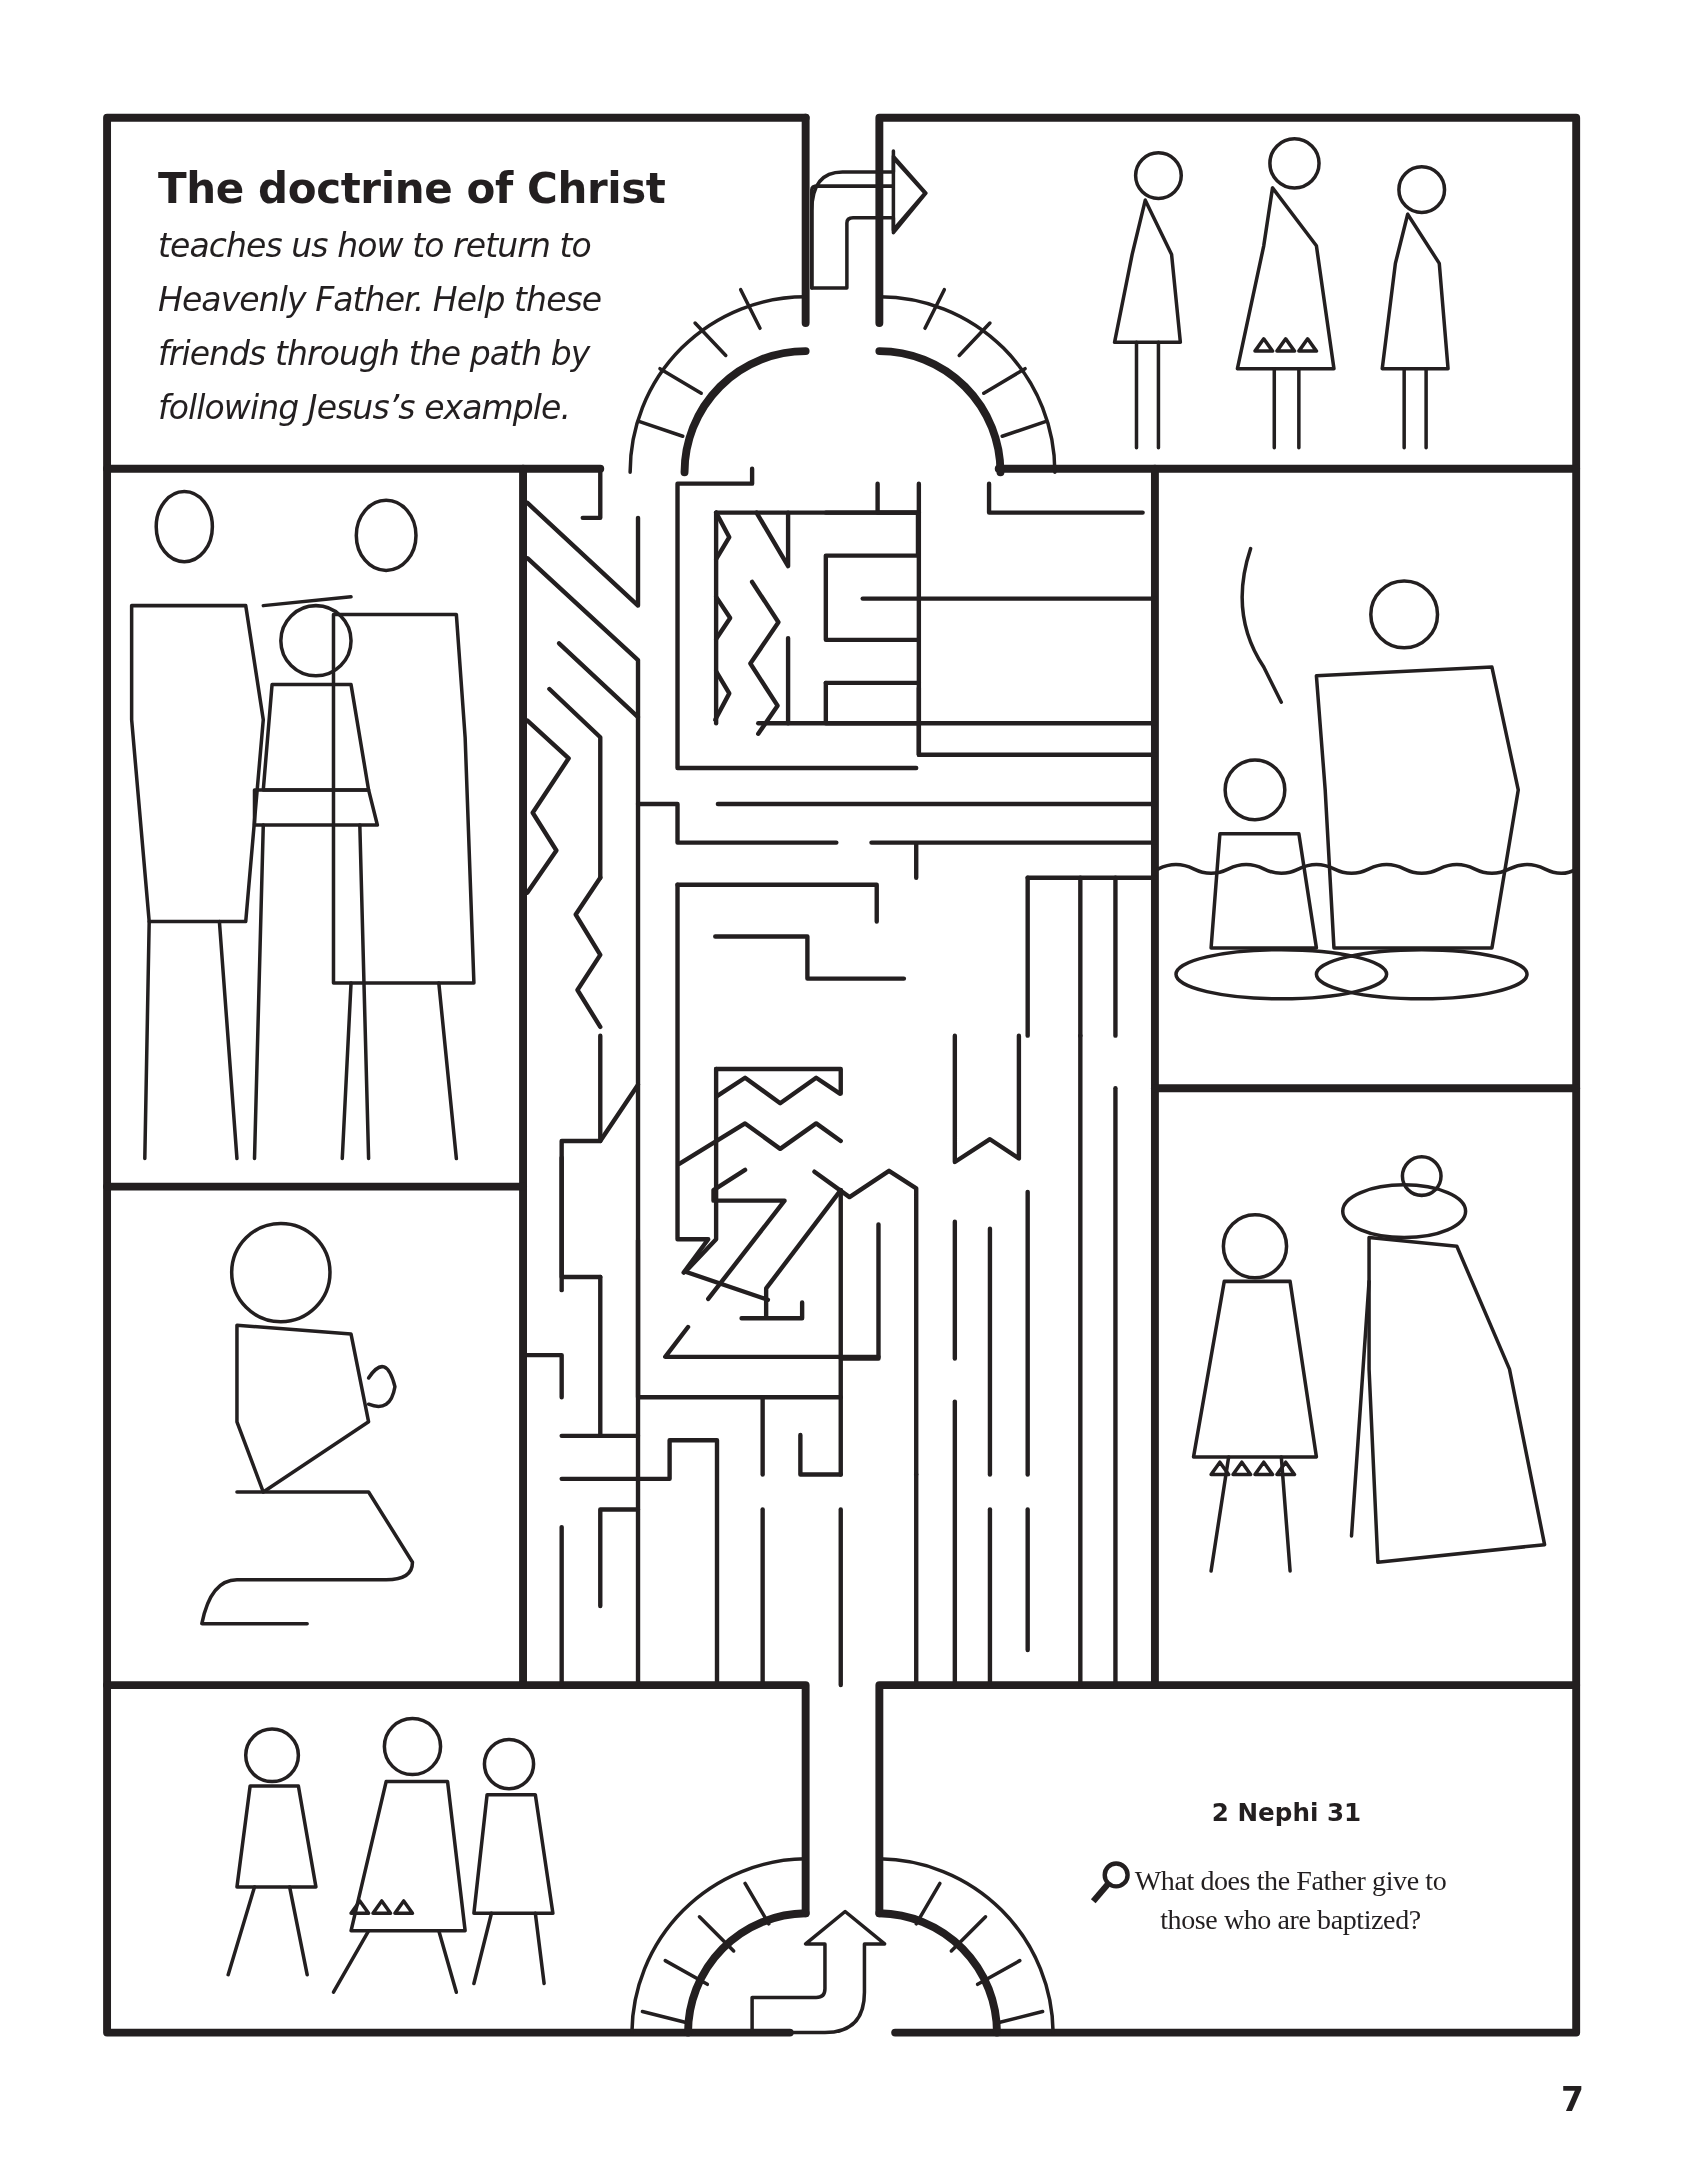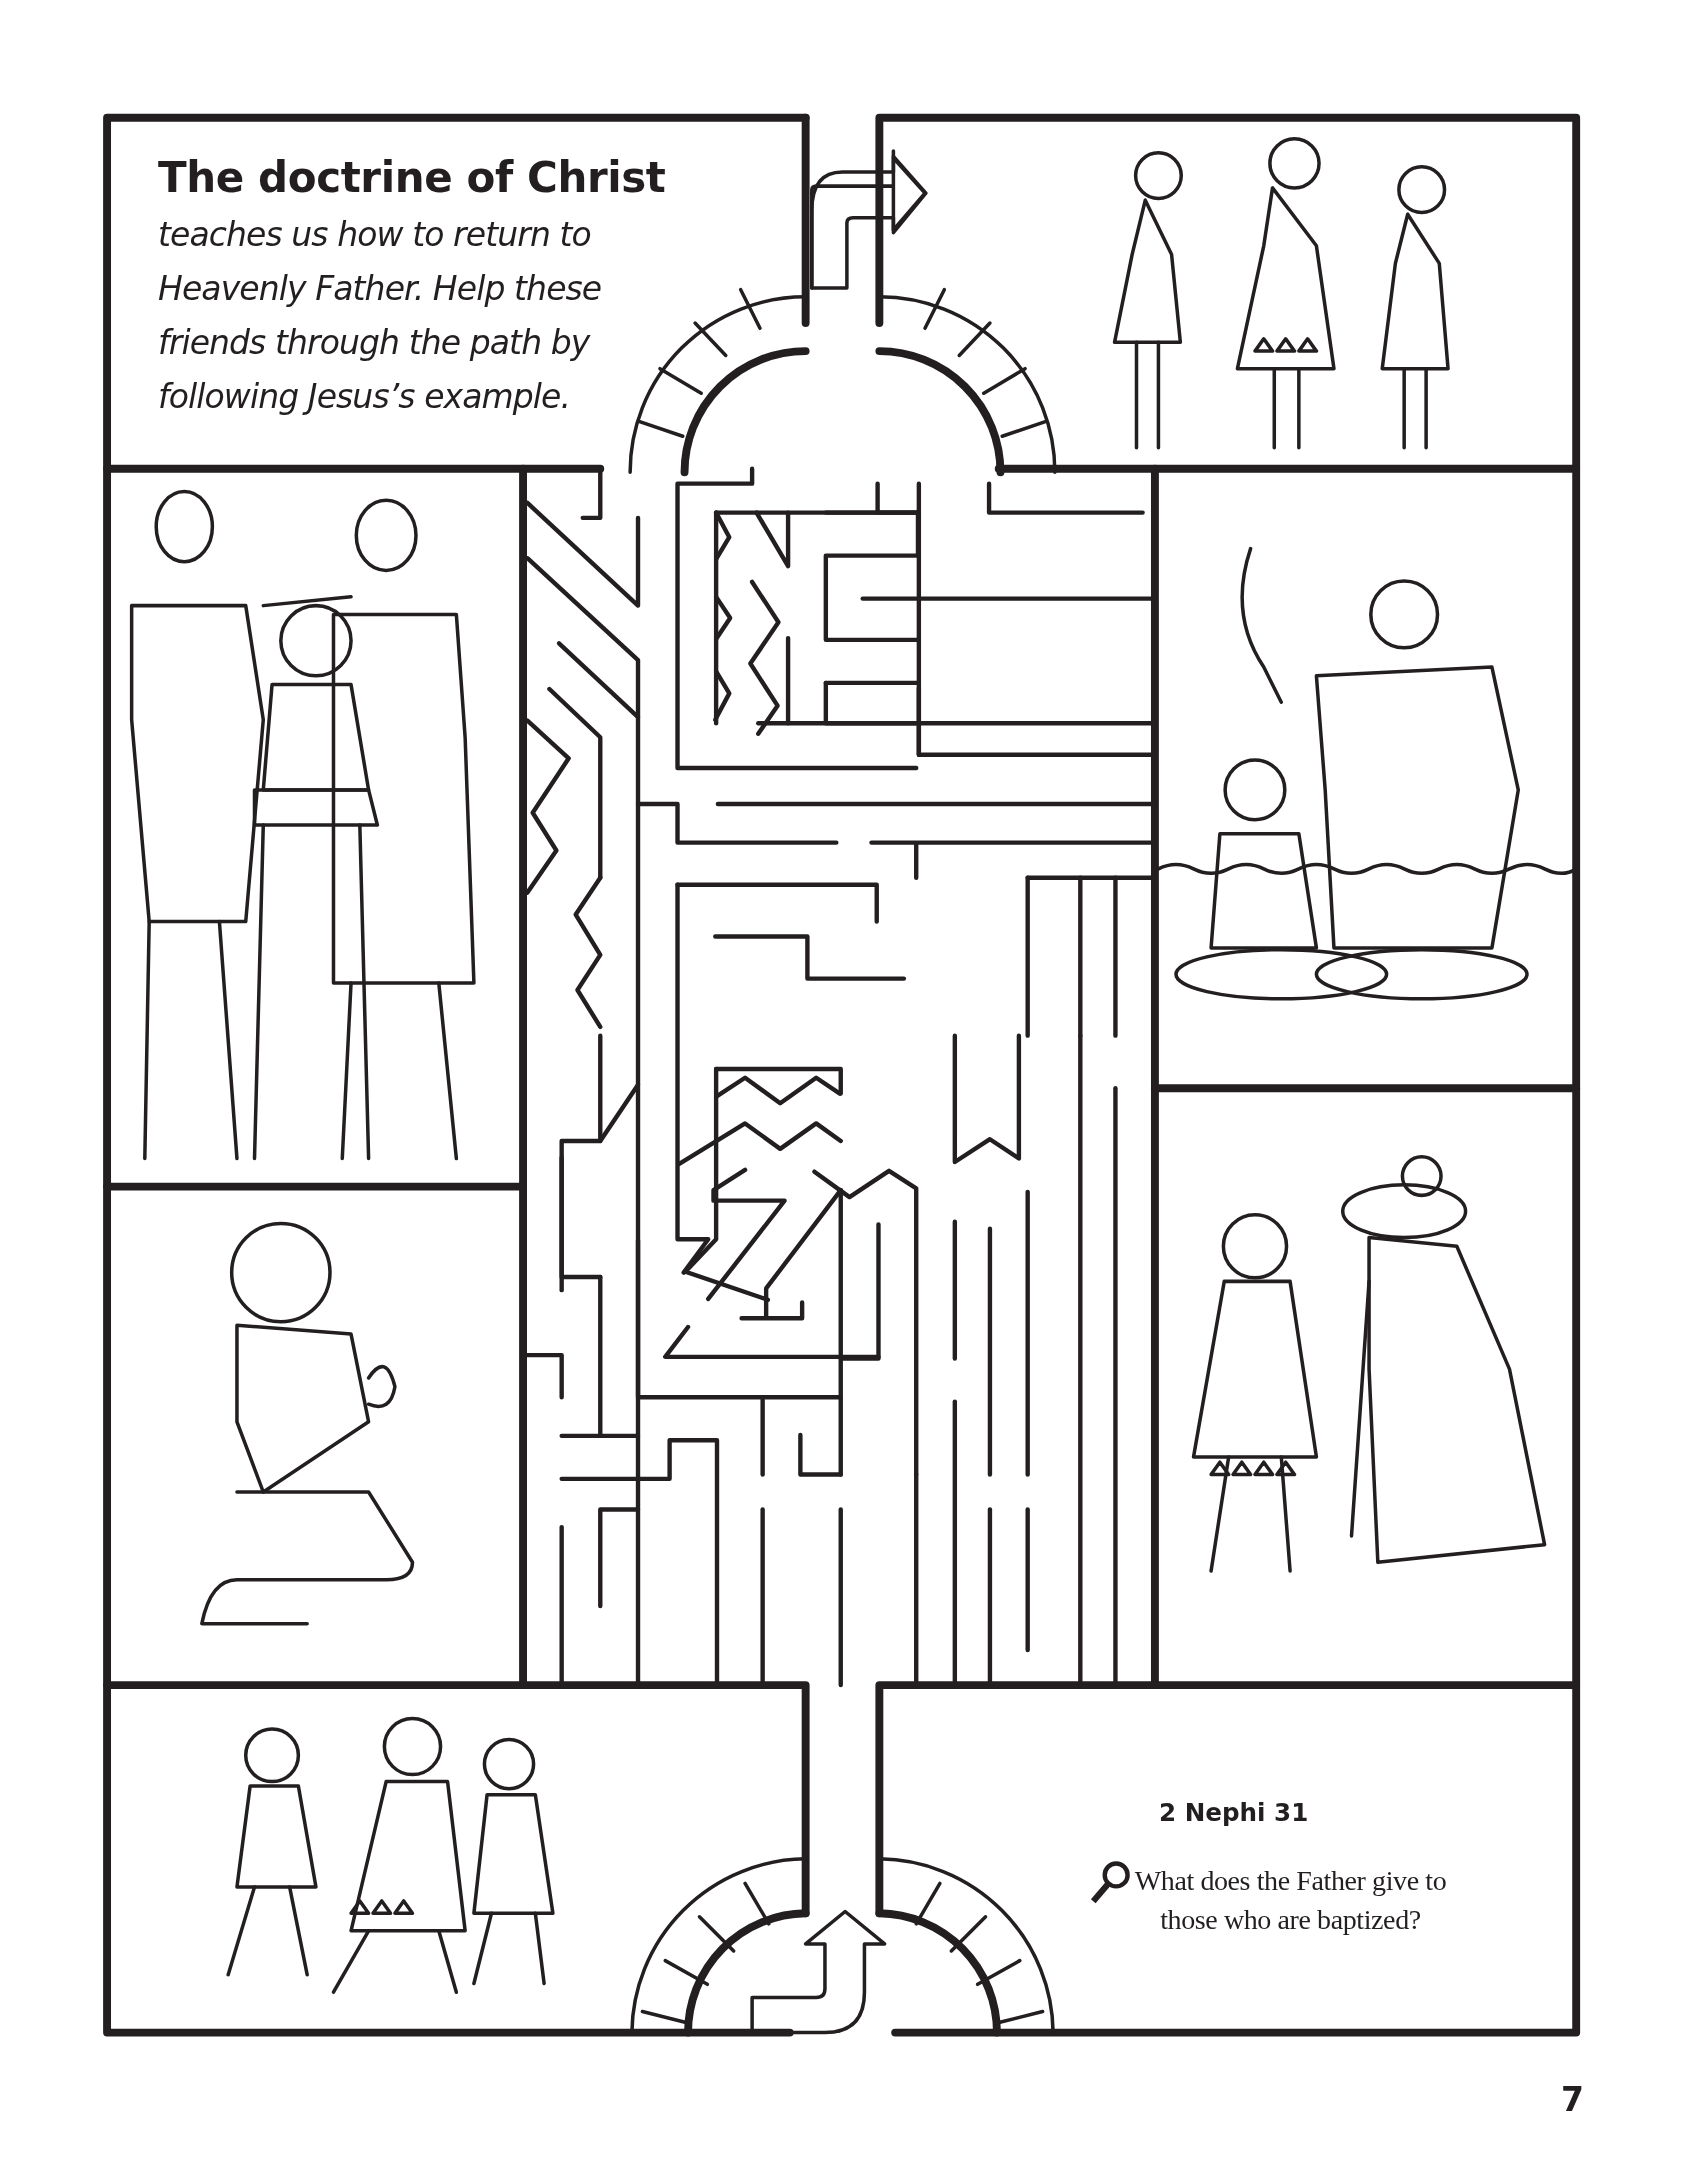--- a/index.html
+++ b/index.html
@@ -1,21 +1,21 @@
 <!DOCTYPE html>
 <html style="font-size:14px"><head>
 <meta charset="utf-8">
 <style>
   html,body{margin:0;padding:0;background:#fff;}
   body{width:1685px;height:2181px;position:relative;overflow:hidden;font-family:"Liberation Sans","DejaVu Sans",sans-serif;color:#231f20;}
   #art{position:absolute;left:0;top:0;width:1685px;height:2181px;}
-  .title-box{position:absolute;left:158px;top:151px;width:527px;}
+  .title-box{position:absolute;left:158px;top:162px;width:527px;}
   .title{font-family:"DejaVu Sans",sans-serif;font-weight:bold;font-size:42px;line-height:53px;letter-spacing:-0.4px;margin:0;}
   .intro{font-family:"DejaVu Sans",sans-serif;font-size:33px;line-height:54px;margin:3.5px 0 0 0;letter-spacing:-0.9px;font-style:italic;}
-  .ref{position:absolute;left:1159px;top:1798px;width:255px;font-family:"DejaVu Sans",sans-serif;font-weight:bold;font-size:24.6px;}
+  .ref{position:absolute;left:1159px;top:1798px;width:255px;text-align:center;font-family:"DejaVu Sans",sans-serif;font-weight:bold;font-size:24.6px;}
   .question{position:absolute;left:1115px;top:1861px;width:351px;text-align:center;font-family:Liberation Serif, serif;font-size:28px;line-height:39px;letter-spacing:-0.4px;}
   .magnifier{position:absolute;left:1088px;top:1859px;width:44px;height:53px;}
   .page-number{position:absolute;left:1561px;top:2080px;font-family:"DejaVu Sans",sans-serif;font-weight:bold;font-size:33px;}
 </style>
 </head>
 <body>
 
 <svg id="art" viewBox="0 0 1920 2485" xmlns="http://www.w3.org/2000/svg" fill="none" stroke="#231f20" stroke-linecap="round" stroke-linejoin="round">
 
   <g stroke-width="9">

